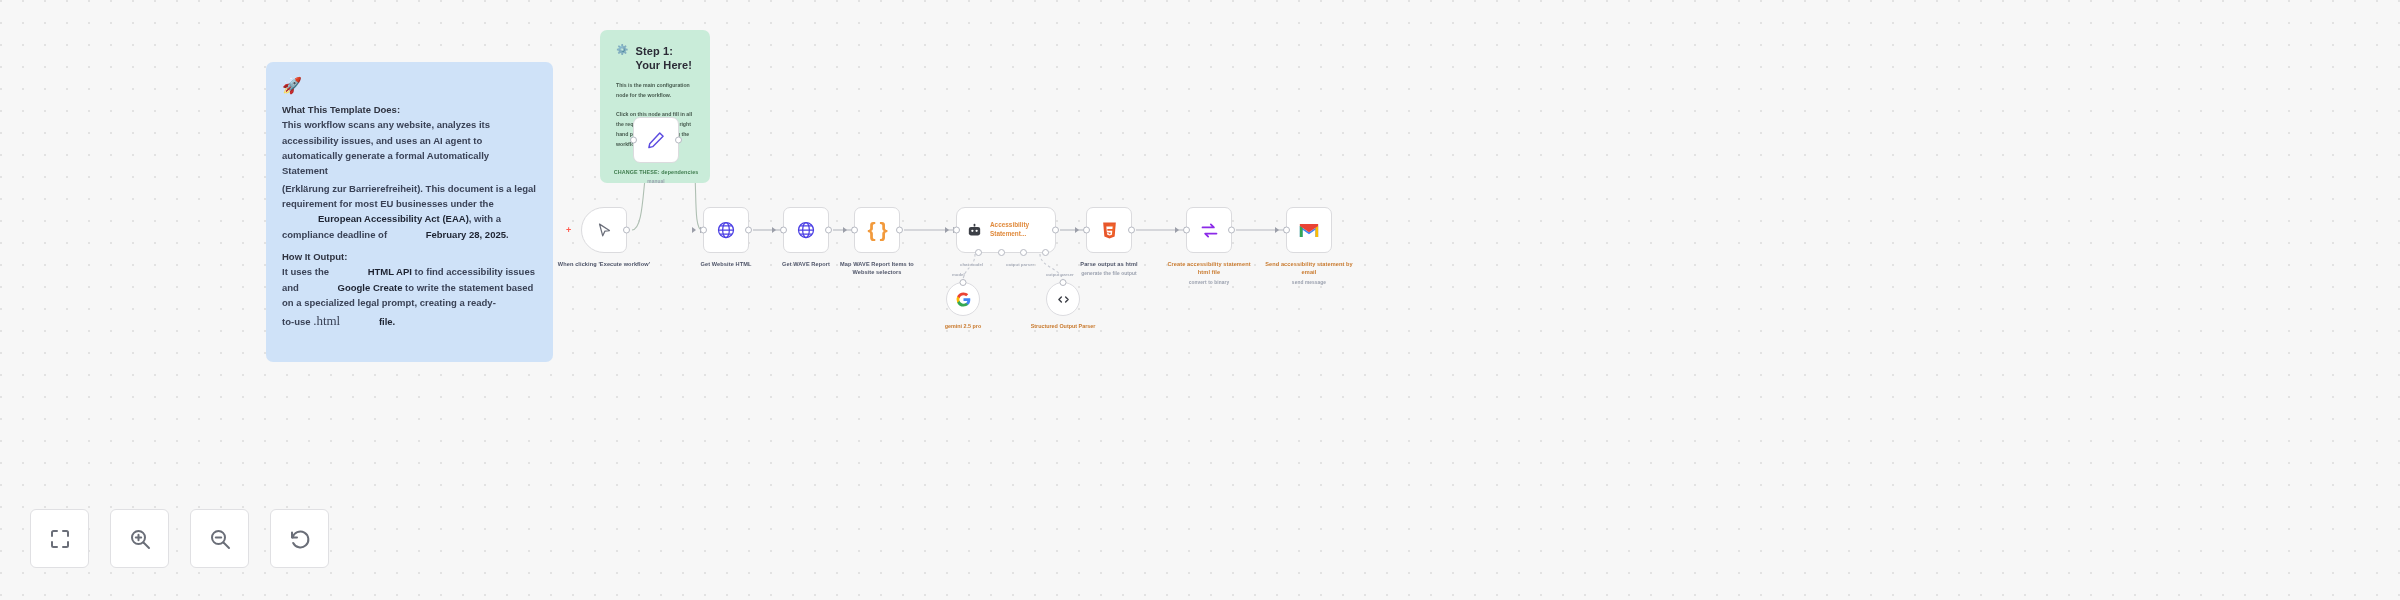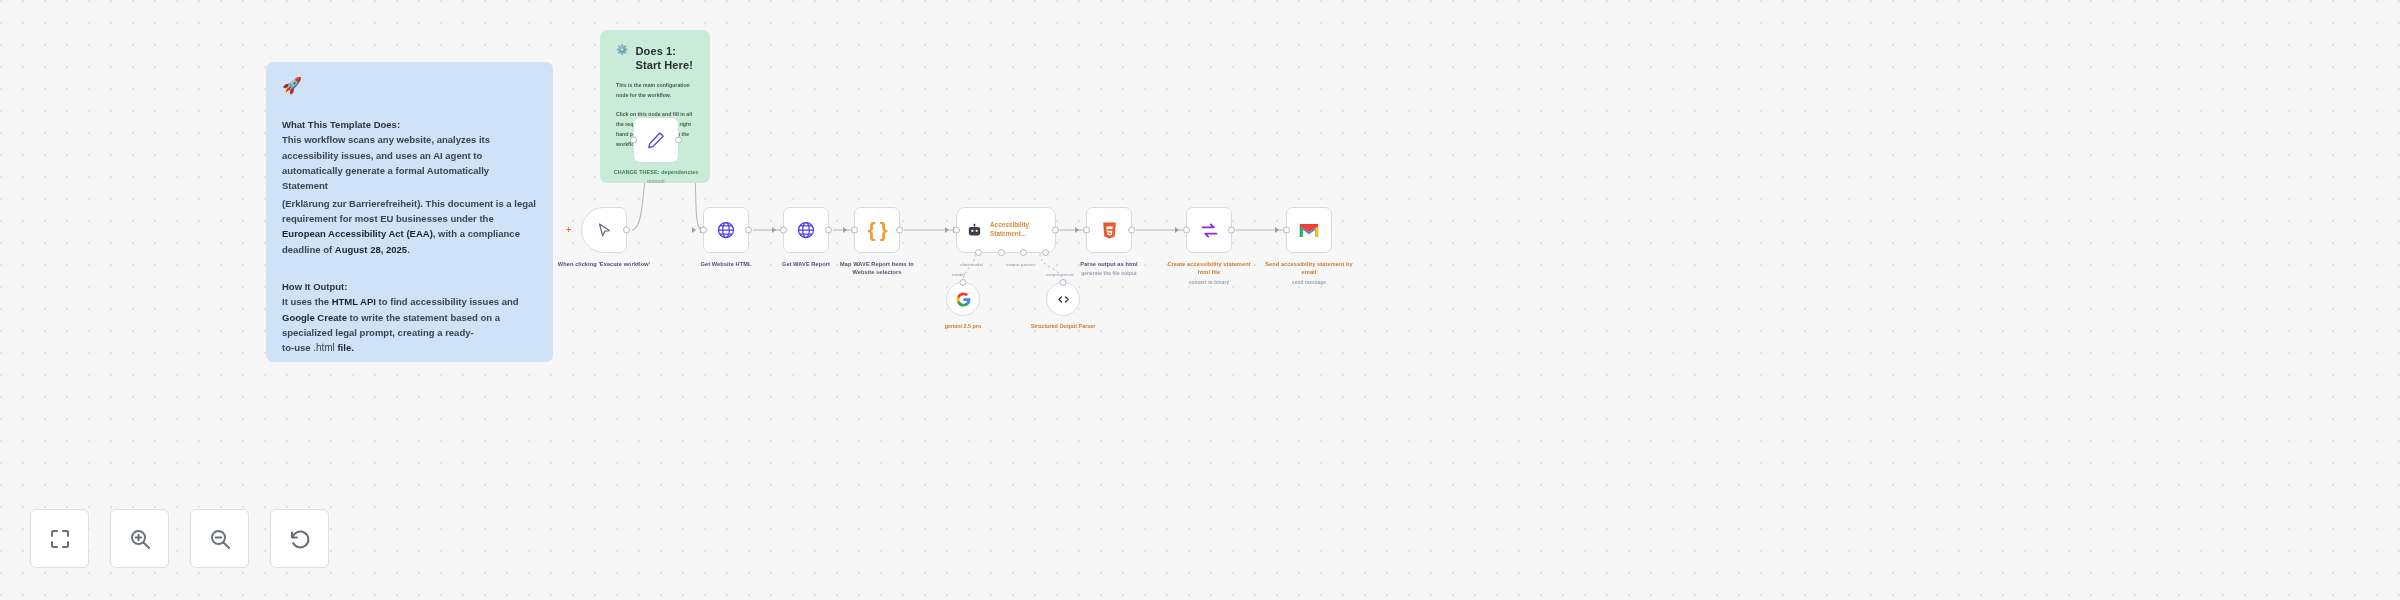--- a/index.html
+++ b/index.html
@@ -27,24 +27,24 @@
   .sticky-blue { background: #cfe2f8; }
   .sticky-green { background: #c9ecd9; }
 
   .sticky-title {
     font-size: 17px; font-weight: 600; color: #2b2b36;
     line-height: 1.28; letter-spacing: .1px;
     display: flex; gap: 7px; align-items: flex-start;
   }
   .sticky-title .emj { font-size: 16px; line-height: 1.2; flex: 0 0 auto; }
 
-  .sec-h { font-size: 9.5px; font-weight: 700; color: #2f3340; margin-top: 24px; }
+  .sec-h { font-size: 9.5px; font-weight: 700; color: #2f3340; margin-top: 9px; }
   .sec-p { font-size: 9.5px; font-weight: 700; color: #3a4256; line-height: 1.62; margin-top: 2px; }
-  .sec-p b { color: #1d2331; }
-  .mono { font-family: Liberation Sans, sans-serif; font-weight: 400; font-size: 10px; text-align: center; }
+  .sec-p b { color: #1d2331; margin-left: 36px; }
+  .mono { font-family: Liberation Serif, serif; font-weight: 400; font-size: 13px; text-align: center; }
 
   .g-p { font-size: 5.2px; color: #465a4e; line-height: 1.9; margin-top: 9px; font-weight: 600; }
 
   
   .node {
     position: absolute;
     width: 46px; height: 46px;
     background: #fff;
     border: 1px solid #dbdbde;
     border-radius: 7px;
@@ -172,36 +172,36 @@
     </div>
 
     <div class="sec-h">What This Template Does:</div>
     <div class="sec-p">
       This workflow scans any website, analyzes its accessibility issues, and uses
       an AI agent to automatically generate a formal Automatically Statement
     </div>
     <div class="sec-p">
       (Erklärung zur Barrierefreiheit). This document is a legal requirement for
       most EU businesses under the <b>European Accessibility Act (EAA)</b>, with a
-      compliance deadline of <b>August 28, 2025</b>.
+      compliance deadline of <b>February 28, 2025</b>.
     </div>
 
     <div class="sec-h">How It Output:</div>
     <div class="sec-p">
       It uses the <b>HTML API</b> to find accessibility issues and <b>Google Create</b> to
       write the statement based on a specialized legal prompt, creating a ready-<br>
       to-use <span class="mono">.html</span> <b>file.</b>
     </div>
 
   </div>
 
   <div class="sticky sticky-green" style="left:600px; top:30px; width:110px; height:153px;">
     <div class="sticky-title" style="font-size:11px;">
       <span class="emj" style="font-size:10px;">⚙️</span>
-      <span>Does 1: Start Here!</span>
+      <span>Step 1: Your Here!</span>
     </div>
     <div class="g-p">This is the main configuration node for the workflow.</div>
     <div class="g-p">Click on this node and fill in all the required fields on the right hand pane before running the workflow.</div>
   </div>
 
   <div class="node trigger" style="left:581px; top:207px;">
     <span class="plus-badge">+</span>
     <svg width="17" height="17" viewBox="0 0 24 24" fill="none" stroke="#6b6f7a" stroke-width="1.8">
       <path d="M5 3 L19 12 L12.5 13 L9.5 19.5 Z" stroke-linejoin="round"></path>
     </svg>

